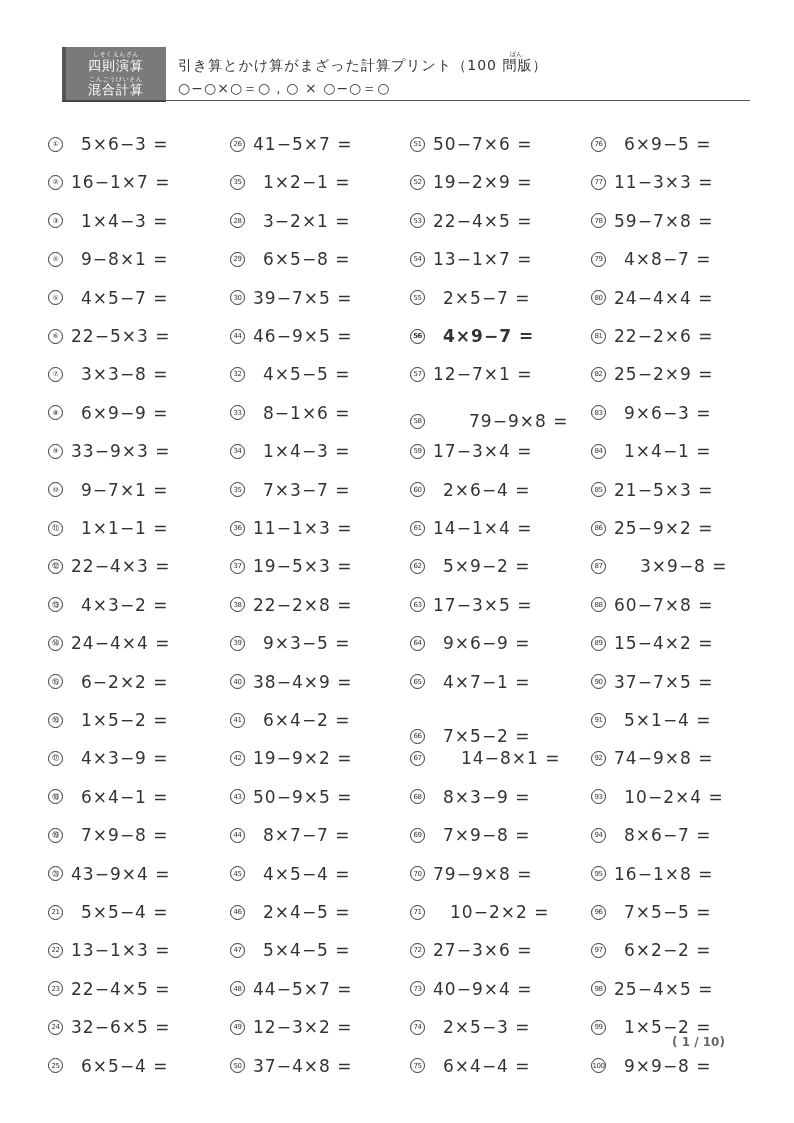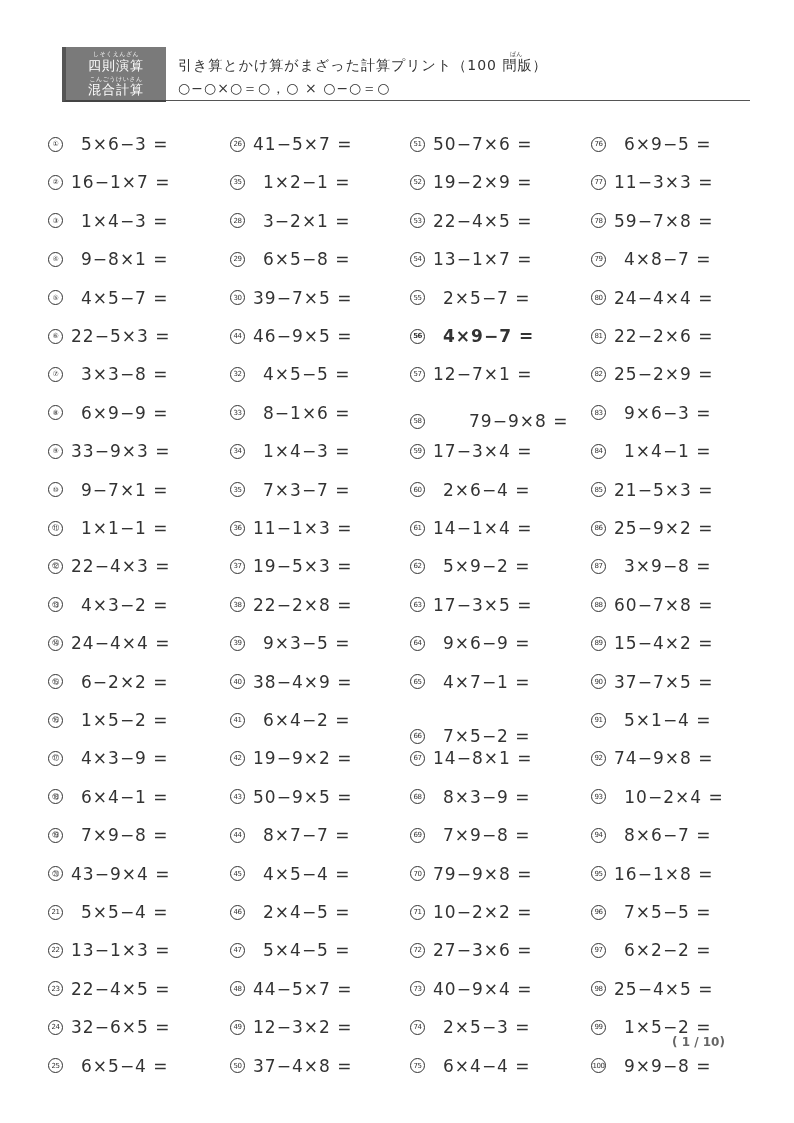--- a/index.html
+++ b/index.html
@@ -301,37 +301,37 @@
         <span class="expr" style="padding-left: 10px;">9×6−9 =</span>
       </div>
       <div class="prob" style="top: 522.6px;">
         <span class="num">65</span>
         <span class="expr" style="padding-left: 10px;">4×7−1 =</span>
       </div>
       <div class="prob" style="top: 577px;">
         <span class="num">66</span>
         <span class="expr" style="padding-left: 10px;">7×5−2 =</span>
       </div>
-      <div class="prob" style="top: 599.4px;">
+      <div class="prob" style="top: 599.4px; gap: 28px;">
         <span class="num">67</span>
         <span class="expr">14−8×1 =</span>
       </div>
       <div class="prob" style="top: 637.8px;">
         <span class="num">68</span>
         <span class="expr" style="padding-left: 10px;">8×3−9 =</span>
       </div>
       <div class="prob" style="top: 676.2px;">
         <span class="num">69</span>
         <span class="expr" style="padding-left: 10px;">7×9−8 =</span>
       </div>
       <div class="prob" style="top: 714.6px;">
         <span class="num">70</span>
         <span class="expr">79−9×8 =</span>
       </div>
-      <div class="prob" style="top: 753px;">
+      <div class="prob" style="top: 753px; gap: 17px;">
         <span class="num">71</span>
         <span class="expr">10−2×2 =</span>
       </div>
       <div class="prob" style="top: 791.4px;">
         <span class="num">72</span>
         <span class="expr">27−3×6 =</span>
       </div>
       <div class="prob" style="top: 829.8px;">
         <span class="num">73</span>
         <span class="expr">40−9×4 =</span>
@@ -383,21 +383,21 @@
         <span class="expr" style="padding-left: 10px;">1×4−1 =</span>
       </div>
       <div class="prob" style="top: 330.6px;">
         <span class="num">85</span>
         <span class="expr">21−5×3 =</span>
       </div>
       <div class="prob" style="top: 369px;">
         <span class="num">86</span>
         <span class="expr">25−9×2 =</span>
       </div>
-      <div class="prob" style="top: 407.4px;">
+      <div class="prob" style="top: 407.4px; gap: 16px;">
         <span class="num">87</span>
         <span class="expr" style="padding-left: 10px;">3×9−8 =</span>
       </div>
       <div class="prob" style="top: 445.8px;">
         <span class="num">88</span>
         <span class="expr">60−7×8 =</span>
       </div>
       <div class="prob" style="top: 484.2px;">
         <span class="num">89</span>
         <span class="expr">15−4×2 =</span>

